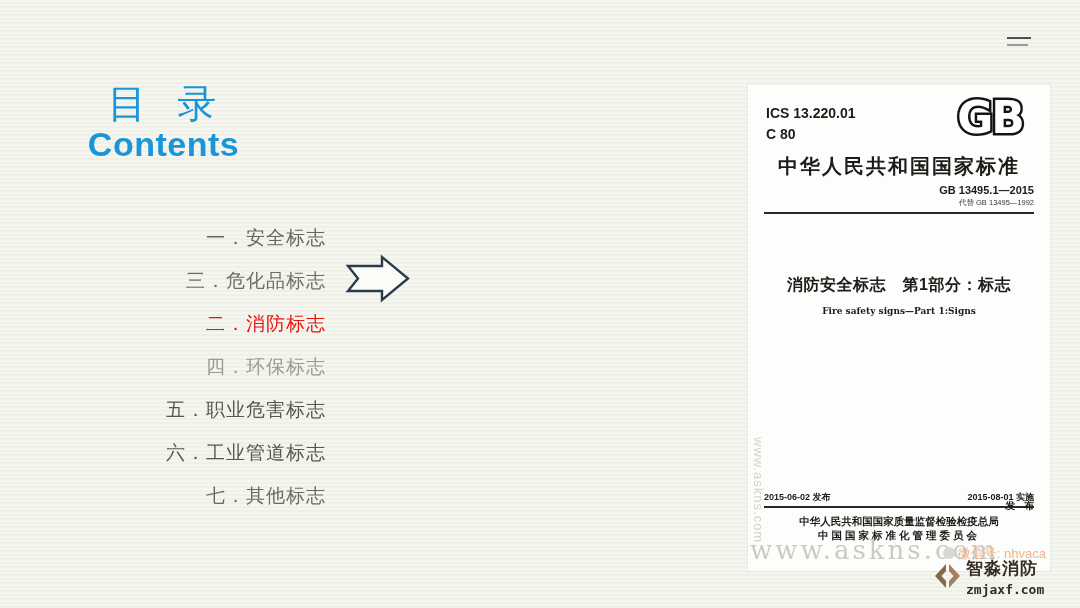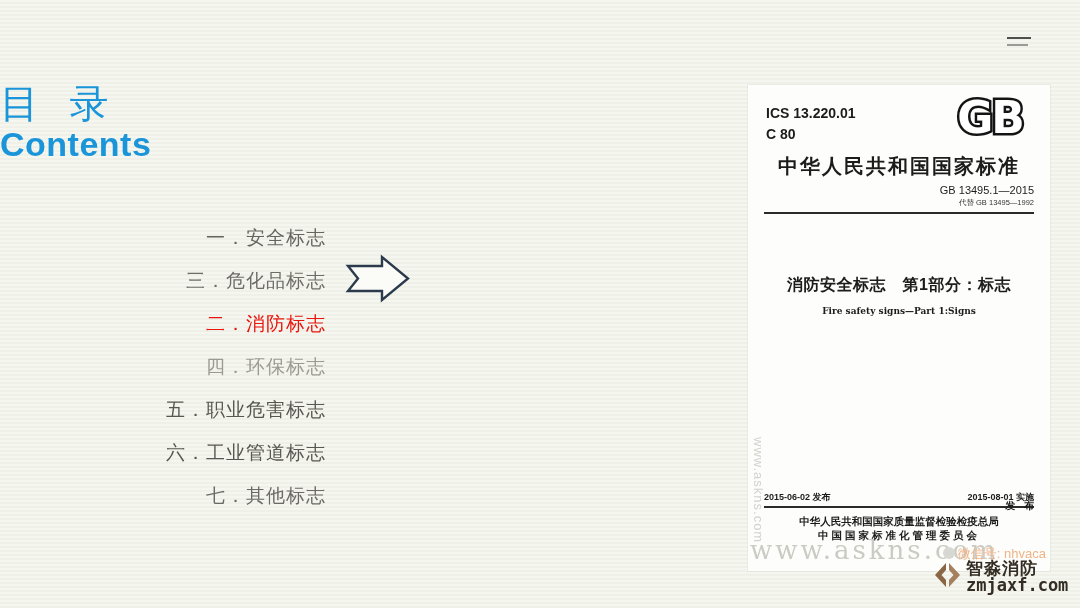--- a/index.html
+++ b/index.html
@@ -6,42 +6,42 @@
   body{font-family:"Liberation Sans","DejaVu Sans",sans-serif;background:#e9ebe4;}
   .slide{
     position:relative;width:1080px;height:608px;overflow:hidden;
     background:repeating-linear-gradient(180deg,#f4f6ef 0px,#f4f6ef 2px,#eff1e9 2px,#eff1e9 4px);
   }
   
   .menu-icon{position:absolute;left:1007px;top:37px;width:26px;cursor:pointer;}
   .menu-icon .l1{width:24px;height:2px;background:#4f4f4d;}
   .menu-icon .l2{width:21px;height:2px;background:#9a9a96;margin-top:5px;}
   
-  .title-block{position:absolute;left:0;top:84px;width:327px;text-align:left;line-height:1;}
+  .title-block{position:absolute;left:0;top:84px;width:327px;text-align:center;line-height:1;}
   .title-cn{font-family:"DejaVu Serif","Liberation Serif",serif;font-size:39px;letter-spacing:9px;margin-right:-6px;}
   .title-en{font-weight:bold;font-size:34px;letter-spacing:0.5px;margin-top:4px;}
   
   .toc{position:absolute;left:0;top:216px;width:326px;text-align:right;}
   .toc-item{height:43px;line-height:43px;font-size:19px;letter-spacing:1px;white-space:nowrap;}
   
   .arrow{position:absolute;left:345px;top:254px;}
   
   .detail{position:absolute;left:424px;top:216px;width:320px;}
   .detail-item{height:43px;line-height:43px;font-size:19.5px;letter-spacing:0.5px;white-space:nowrap;}
   .detail-ref{margin-top:8px;font-size:20px;line-height:29px;white-space:nowrap;}
   .detail-ref .ref2{padding-left:5px;}
   
   .cover{position:absolute;left:748px;top:85px;width:302px;height:486px;background:#fdfdfb;
          box-shadow:0 0 0 1px rgba(0,0,0,0.04);color:#1c1c1a;}
   .cover .ics{position:absolute;left:18px;top:18px;font-size:14px;font-weight:bold;line-height:1.5;}
   .cover .gb-logo{position:absolute;right:10px;top:6px;}
   .cover .heading{position:absolute;left:0;top:68px;width:100%;text-align:center;
         font-family:"DejaVu Serif","Liberation Serif",serif;font-weight:bold;font-size:20px;letter-spacing:2px;}
   .cover .std-block{position:absolute;right:16px;top:99px;text-align:right;}
-  .cover .std-no{font-size:11px;font-weight:normal;}
+  .cover .std-no{font-size:11px;font-weight:bold;}
   .cover .std-rep{font-size:7.5px;margin-top:2px;color:#333;}
   .cover .rule1{position:absolute;left:16px;right:16px;top:127px;height:2px;background:#2b2b29;}
   .cover .doc-title{position:absolute;left:0;top:190px;width:100%;text-align:center;font-size:16px;font-weight:bold;letter-spacing:0.5px;}
   .cover .doc-title-en{position:absolute;left:0;top:221px;width:100%;text-align:center;
         font-family:"DejaVu Serif","Liberation Serif",serif;font-weight:bold;font-size:9px;}
   .cover .dates{position:absolute;left:16px;right:16px;top:406px;display:flex;justify-content:space-between;
         font-size:9px;font-weight:bold;}
   .cover .rule2{position:absolute;left:16px;right:16px;top:421px;height:1.5px;background:#2b2b29;}
   .cover .issuer{position:absolute;left:0;right:0;top:429px;text-align:center;font-size:10.5px;font-weight:bold;line-height:1.35;}
   .cover .issuer .iss2{letter-spacing:3px;}
@@ -50,21 +50,21 @@
         font-size:26px;color:#cbcbc4;letter-spacing:3px;}
   .cover .wm-wechat{position:absolute;right:4px;top:460px;font-size:13px;color:#f0b488;white-space:nowrap;}
   .cover .wm-wechat .dot{display:inline-block;width:12px;height:12px;border-radius:50%;background:#d8d8d2;
         vertical-align:-1px;margin-right:3px;}
   .cover .wm-vert{position:absolute;left:3px;top:352px;height:142px;writing-mode:vertical-rl;
         font-size:13px;color:#d2d2cb;letter-spacing:1px;}
   
   .brand{position:absolute;left:934px;top:560px;display:flex;align-items:center;}
   .brand .txt{margin-left:4px;line-height:1;}
   .brand .name{font-size:17px;font-weight:bold;color:#342d23;letter-spacing:1px;}
-  .brand .site{font-size:17px;font-weight:bold;color:#342d23;margin-top:0;font-family:"DejaVu Sans Mono","Liberation Mono",monospace;}
+  .brand .site{font-size:13px;font-weight:bold;color:#342d23;margin-top:6px;font-family:"DejaVu Sans Mono","Liberation Mono",monospace;}
 </style>
 </head>
 <body>
 
 <div class="slide">
 
   <div class="menu-icon">
     <div class="l1"></div>
     <div class="l2"></div>
   </div>

